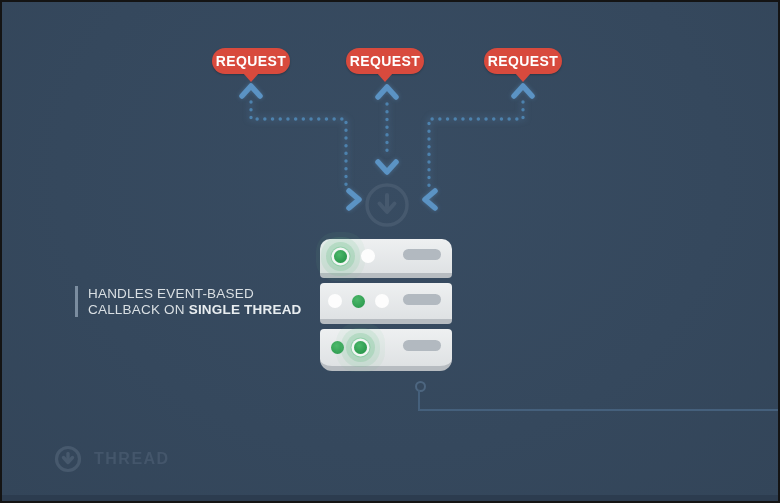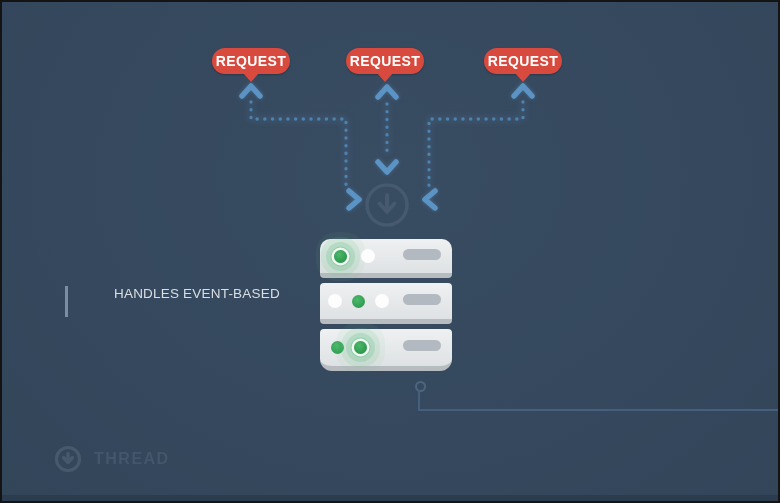--- a/index.html
+++ b/index.html
@@ -60,21 +60,21 @@
                0 0 0 8px  rgba(110,195,140,.28),
                0 0 0 13px rgba(110,195,140,.15),
                0 0 0 18px rgba(110,195,140,.07);
   }
   .server-slot{
     margin-left:auto;margin-right:11px;margin-top:-4px;
     width:38px;height:11px;border-radius:5.5px;background:#b2b9c0;
   }
 
   
-  .annotation{position:absolute;left:63px;top:284px;display:flex;gap:36px;}
+  .annotation{position:absolute;left:73px;top:284px;display:flex;}
   .annotation .bar{width:3px;height:31px;background:#7b8da0;margin-right:10px;}
   .annotation .lines{color:#d9dfe3;font-size:13.5px;line-height:15.5px;letter-spacing:.2px;white-space:nowrap;}
   .annotation b{font-weight:bold;color:#e8edf0;}
 
   
   .conn-ring{position:absolute;left:413px;top:379px;width:7px;height:7px;border:2px solid #4d6680;border-radius:50%;}
   .conn-v{position:absolute;left:416px;top:388px;width:2px;height:20px;background:#45607c;}
   .conn-h{position:absolute;left:416px;top:407px;width:362px;height:2px;background:#45607c;}
 
   
@@ -141,20 +141,21 @@
         <span class="light green"></span>
         <span class="light green-glow"></span>
         <div class="server-slot"></div>
       </div>
     </div>
 
   <div class="annotation">
     <div class="bar"></div>
     <div class="lines">
       <div>HANDLES EVENT-BASED</div>
+      <div><span>CALLBACK ON </span><b>SINGLE THREAD</b></div>
     </div>
   </div>
 
   <div class="conn-ring"></div>
   <div class="conn-v"></div>
   <div class="conn-h"></div>
 
   <div class="legend">
     <svg width="28" height="28" viewBox="0 0 28 28">
       <circle cx="14" cy="14" r="11.5" fill="none" stroke="#47596d" stroke-width="3.2"></circle>

